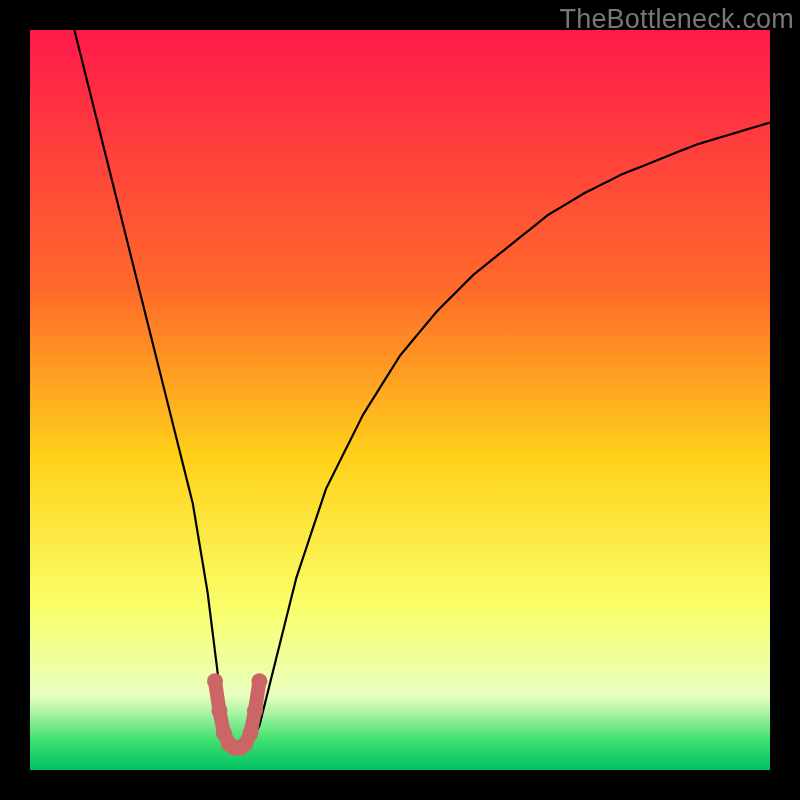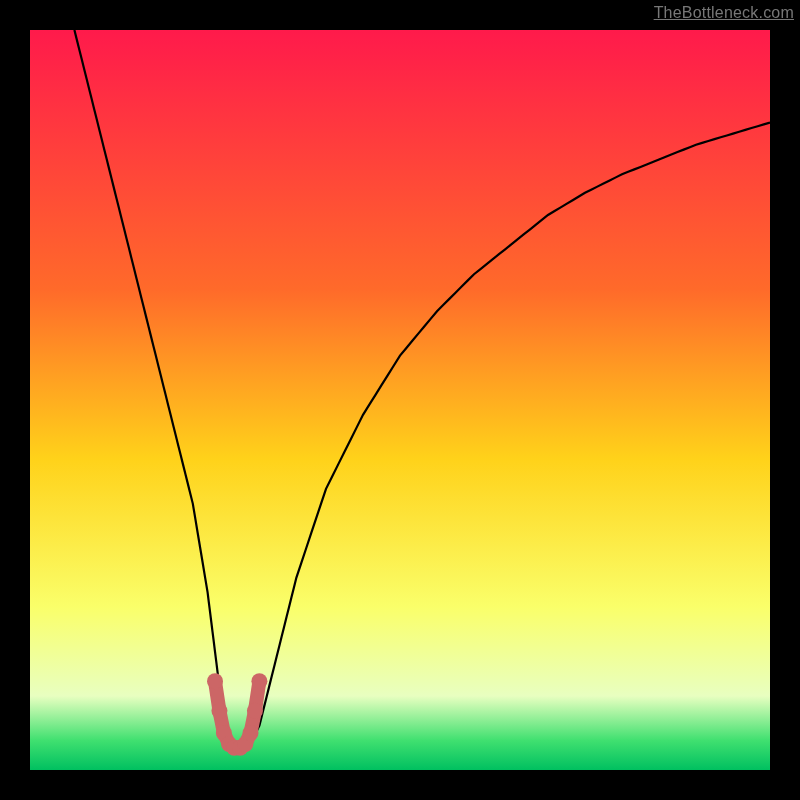--- a/index.html
+++ b/index.html
@@ -24,26 +24,25 @@
     left: 0;
     top: 0;
     width: 740px;
     height: 740px;
     overflow: hidden;
   }
   .watermark {
     position: absolute;
     top: 4px;
     right: 6px;
-    font-size: 16px;
+    font-size: 27px;
     color: #777777;
     font-family: Arial, sans-serif;
     letter-spacing: 0.2px;
     user-select: none;
-    text-decoration: underline;
   }
 </style>
 </head>
 <body>
 
 <div class="frame">
   <div class="plot-area">
     <svg id="chart-svg" width="740" height="740" viewBox="0 0 740 740">
       <defs>
         <linearGradient id="bg-grad" x1="0" y1="0" x2="0" y2="1">

